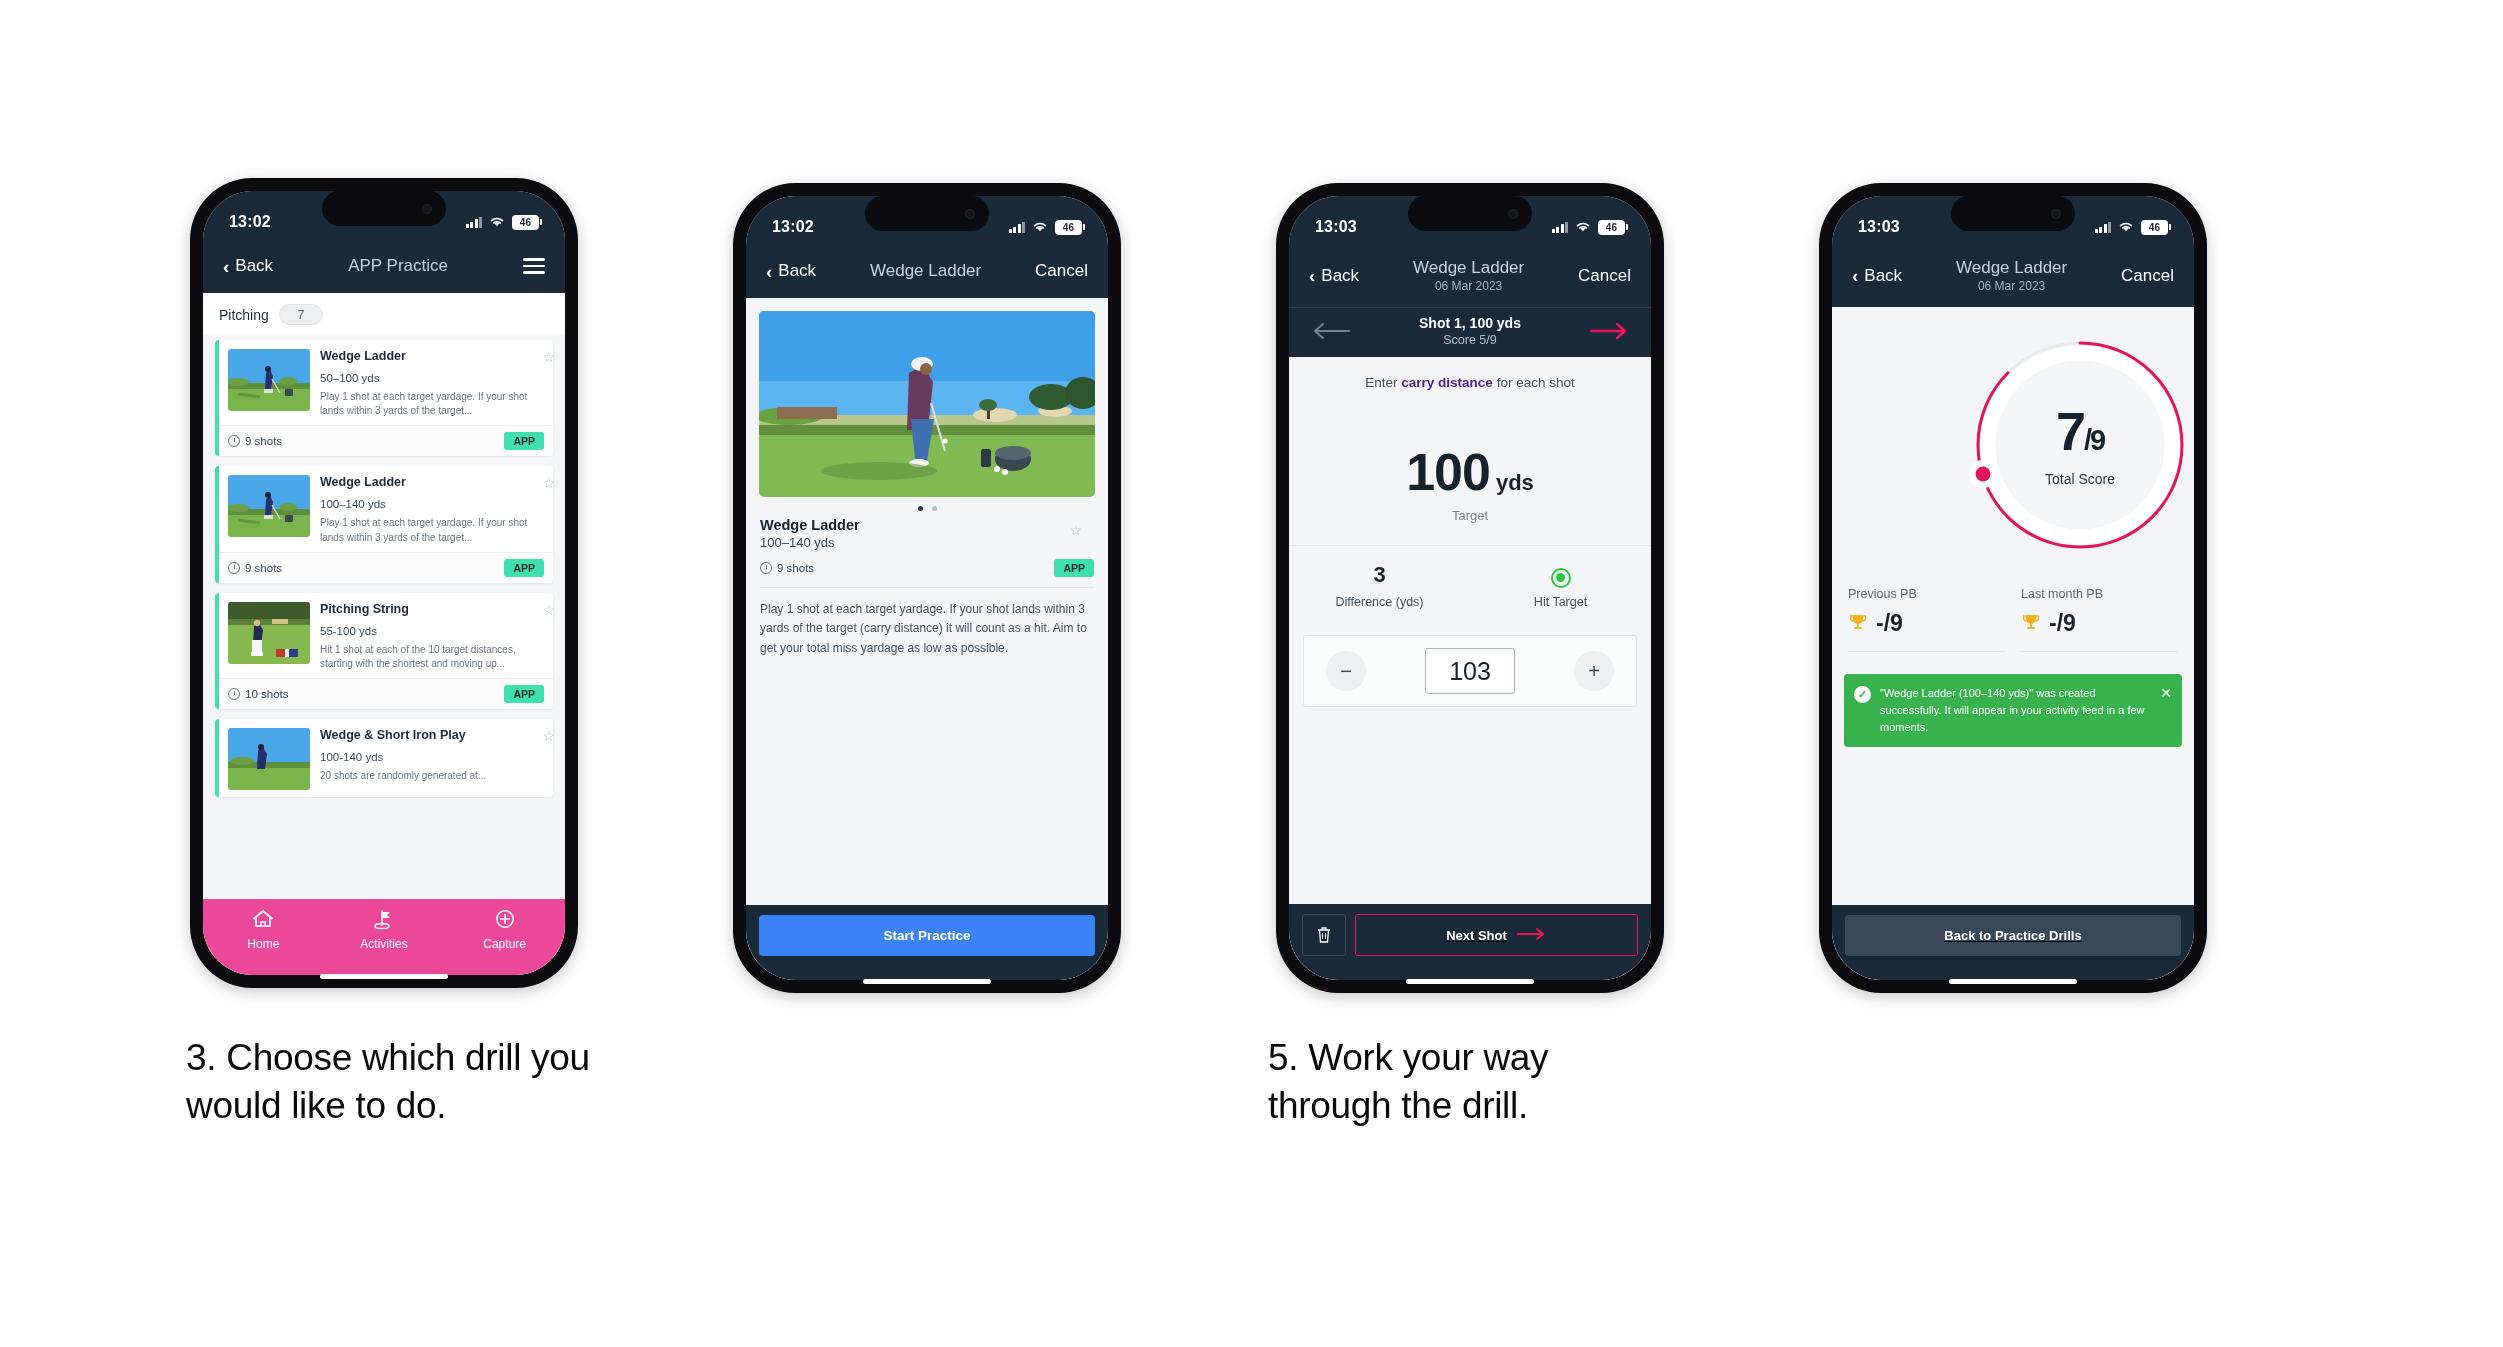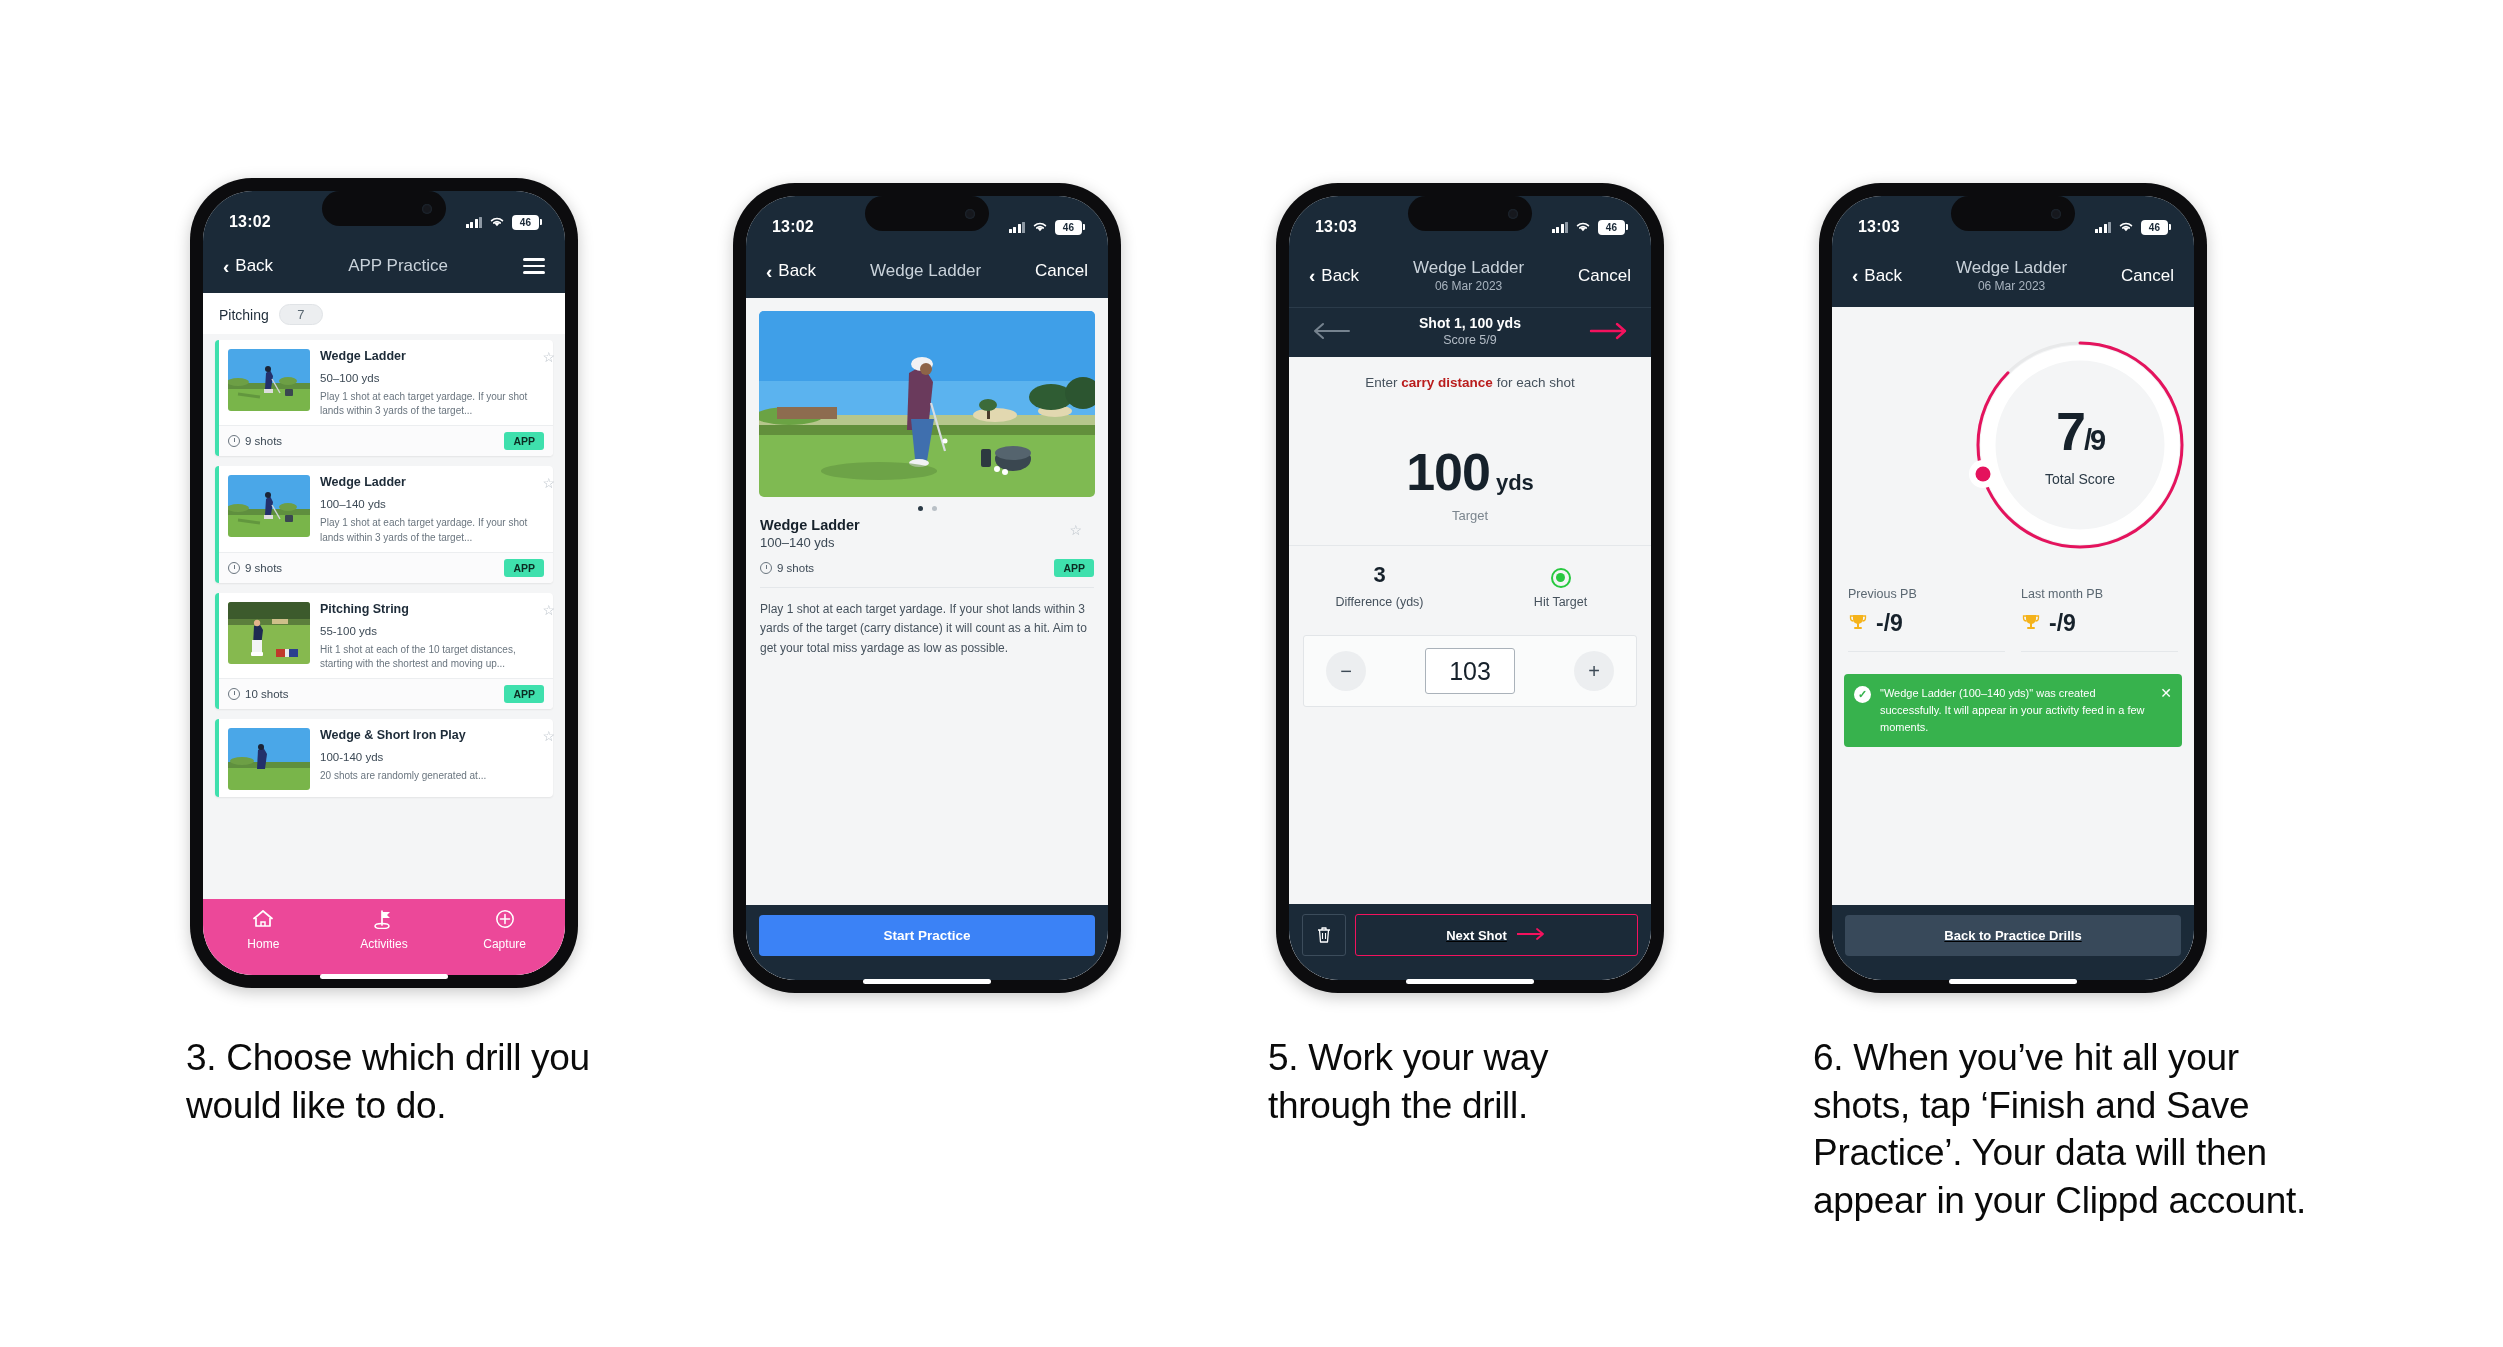--- a/index.html
+++ b/index.html
@@ -143,21 +143,21 @@
   .d-sub { font-size:13px; color:#3c4955; margin-top:2px; }
   .d-meta { display:flex; align-items:center; justify-content:space-between; margin-top:9px; padding-bottom:10px;
             border-bottom:1px solid #e4e7ea; }
   .d-desc { font-size:12px; color:#46525d; line-height:1.62; margin-top:12px; }
   .cta-wrap { position:absolute; left:0; right:0; bottom:0; background:#1b2a38; padding:10px 13px 24px 13px; z-index:30;}
   .cta { display:block; width:100%; text-align:center; background:#3b82f6; color:#fff;
          font-size:13.5px; font-weight:700; padding:13px 0; border-radius:4px; }
 
   
   .hint { text-align:center; font-size:13.5px; color:#46525d; padding:18px 10px 0 10px; }
-  .hint b { color:#b91c1c; }
+  .hint b { color:#4c1d95; }
   .bignum { text-align:center; margin-top:52px; }
   .bignum .v { font-size:52px; font-weight:700; color:#16212b; letter-spacing:-1px; }
   .bignum .u { font-size:22px; font-weight:700; color:#16212b; margin-left:6px; }
   .bignum .c { font-size:13px; color:#7b858e; margin-top:6px; }
   .stats { display:flex; margin-top:22px; border-top:1px solid #e4e7ea; padding-top:16px; }
   .stat { flex:1; text-align:center; }
   .stat .v { font-size:22px; font-weight:700; color:#16212b; }
   .stat .l { font-size:12.5px; color:#46525d; margin-top:7px; }
   .ring { width:20px; height:20px; border-radius:50%; border:2.5px solid #28c840; display:inline-flex;
           align-items:center; justify-content:center; }
@@ -679,15 +679,14 @@
         <div class="bottombar">
           <span class="backbtn">Back to Practice Drills</span>
         </div>
       </div>
     </div>
     <div class="home-indicator"></div>
   </div>
 
   <div class="caption" style="left:186px; top:1034px; width:420px;">3. Choose which drill you would like to do.</div>
   <div class="caption" style="left:1268px; top:1034px; width:400px;">5. Work your way through the drill.</div>
-  <div class="caption" style="left:1813px; top:1034px; width:530px;">6. When you’ve hit all your shots, tap ‘Finish and Save Practice’. Your data will then appear in your Clippd account.</div>
 
 </div>
 
 </body></html>

